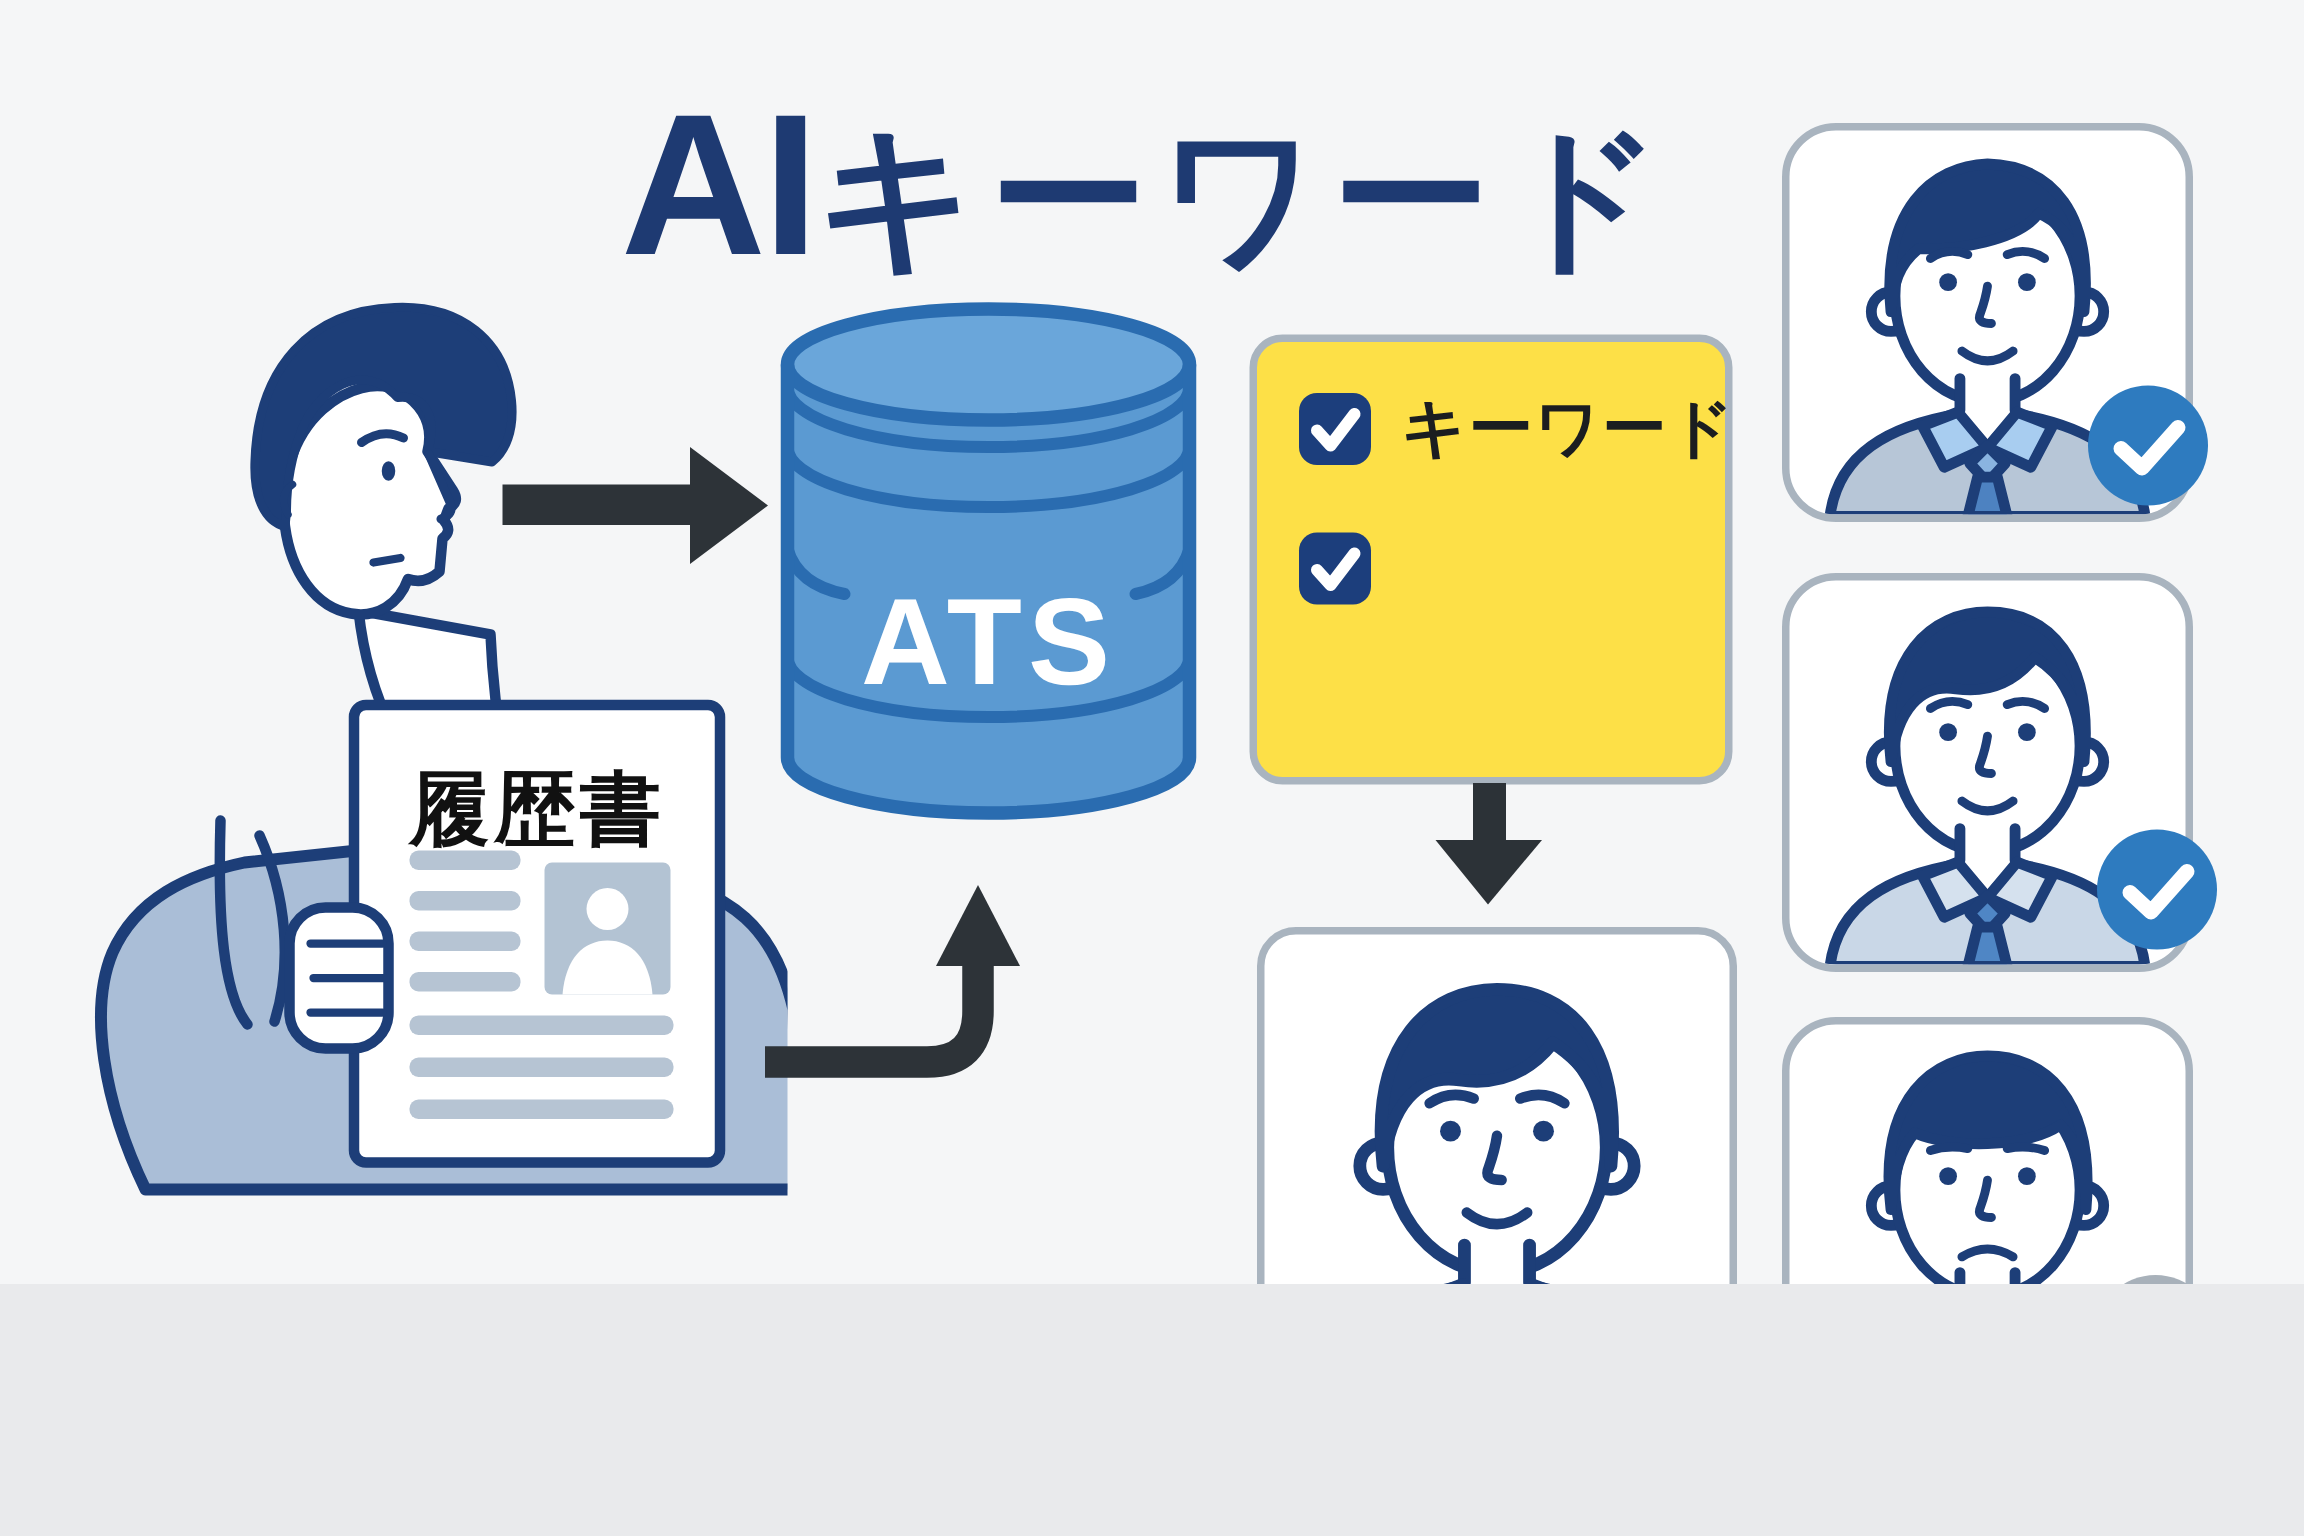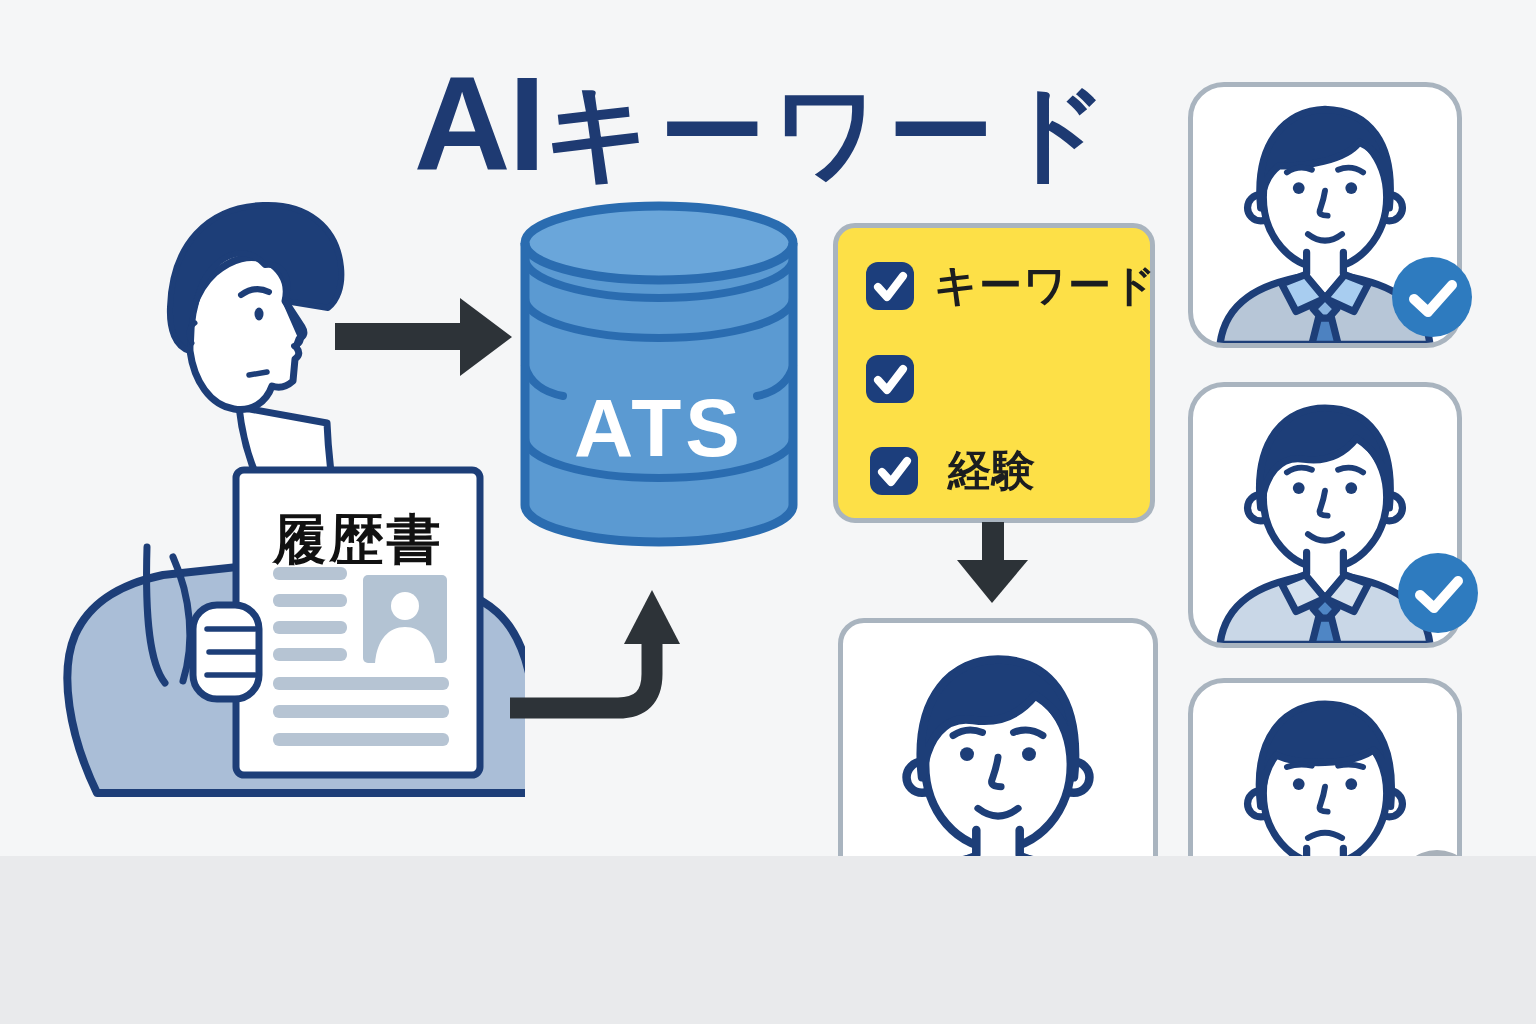--- a/index.html
+++ b/index.html
@@ -124,27 +124,20 @@
         <path d="M14,27 L23,37 L39,16" fill="none" stroke="#ffffff" stroke-width="8" stroke-linecap="round" stroke-linejoin="round"></path>
       </svg>
       <span class="row-label">キーワード</span>
     </div>
     <div class="row row2">
       <svg class="cbx" viewBox="0 0 52 52">
         <rect x="2" y="2" width="48" height="48" rx="12" fill="#1c3e7c"></rect>
         <path d="M14,27 L23,37 L39,16" fill="none" stroke="#ffffff" stroke-width="8" stroke-linecap="round" stroke-linejoin="round"></path>
       </svg>
     </div>
-    <div class="row row3">
-      <svg class="cbx" viewBox="0 0 52 52">
-        <rect x="2" y="2" width="48" height="48" rx="12" fill="#1c3e7c"></rect>
-        <path d="M14,27 L23,37 L39,16" fill="none" stroke="#ffffff" stroke-width="8" stroke-linecap="round" stroke-linejoin="round"></path>
-      </svg>
-      <span class="row-label">経験</span>
-    </div>
   </div>
 
   <svg class="abs" style="left:950px;top:522px;" width="85" height="85" viewBox="0 0 85 85">
     <rect x="32" y="0" width="22" height="40" fill="#2c3237"></rect>
     <polygon points="7,38 78,38 42,81" fill="#2c3237"></polygon>
   </svg>
 
   <div class="card card-c">
     <svg class="bust" viewBox="0 0 200 195" preserveAspectRatio="xMidYMax meet">
       <g stroke="#1d3e78" stroke-width="5.5" stroke-linejoin="round" stroke-linecap="round">

